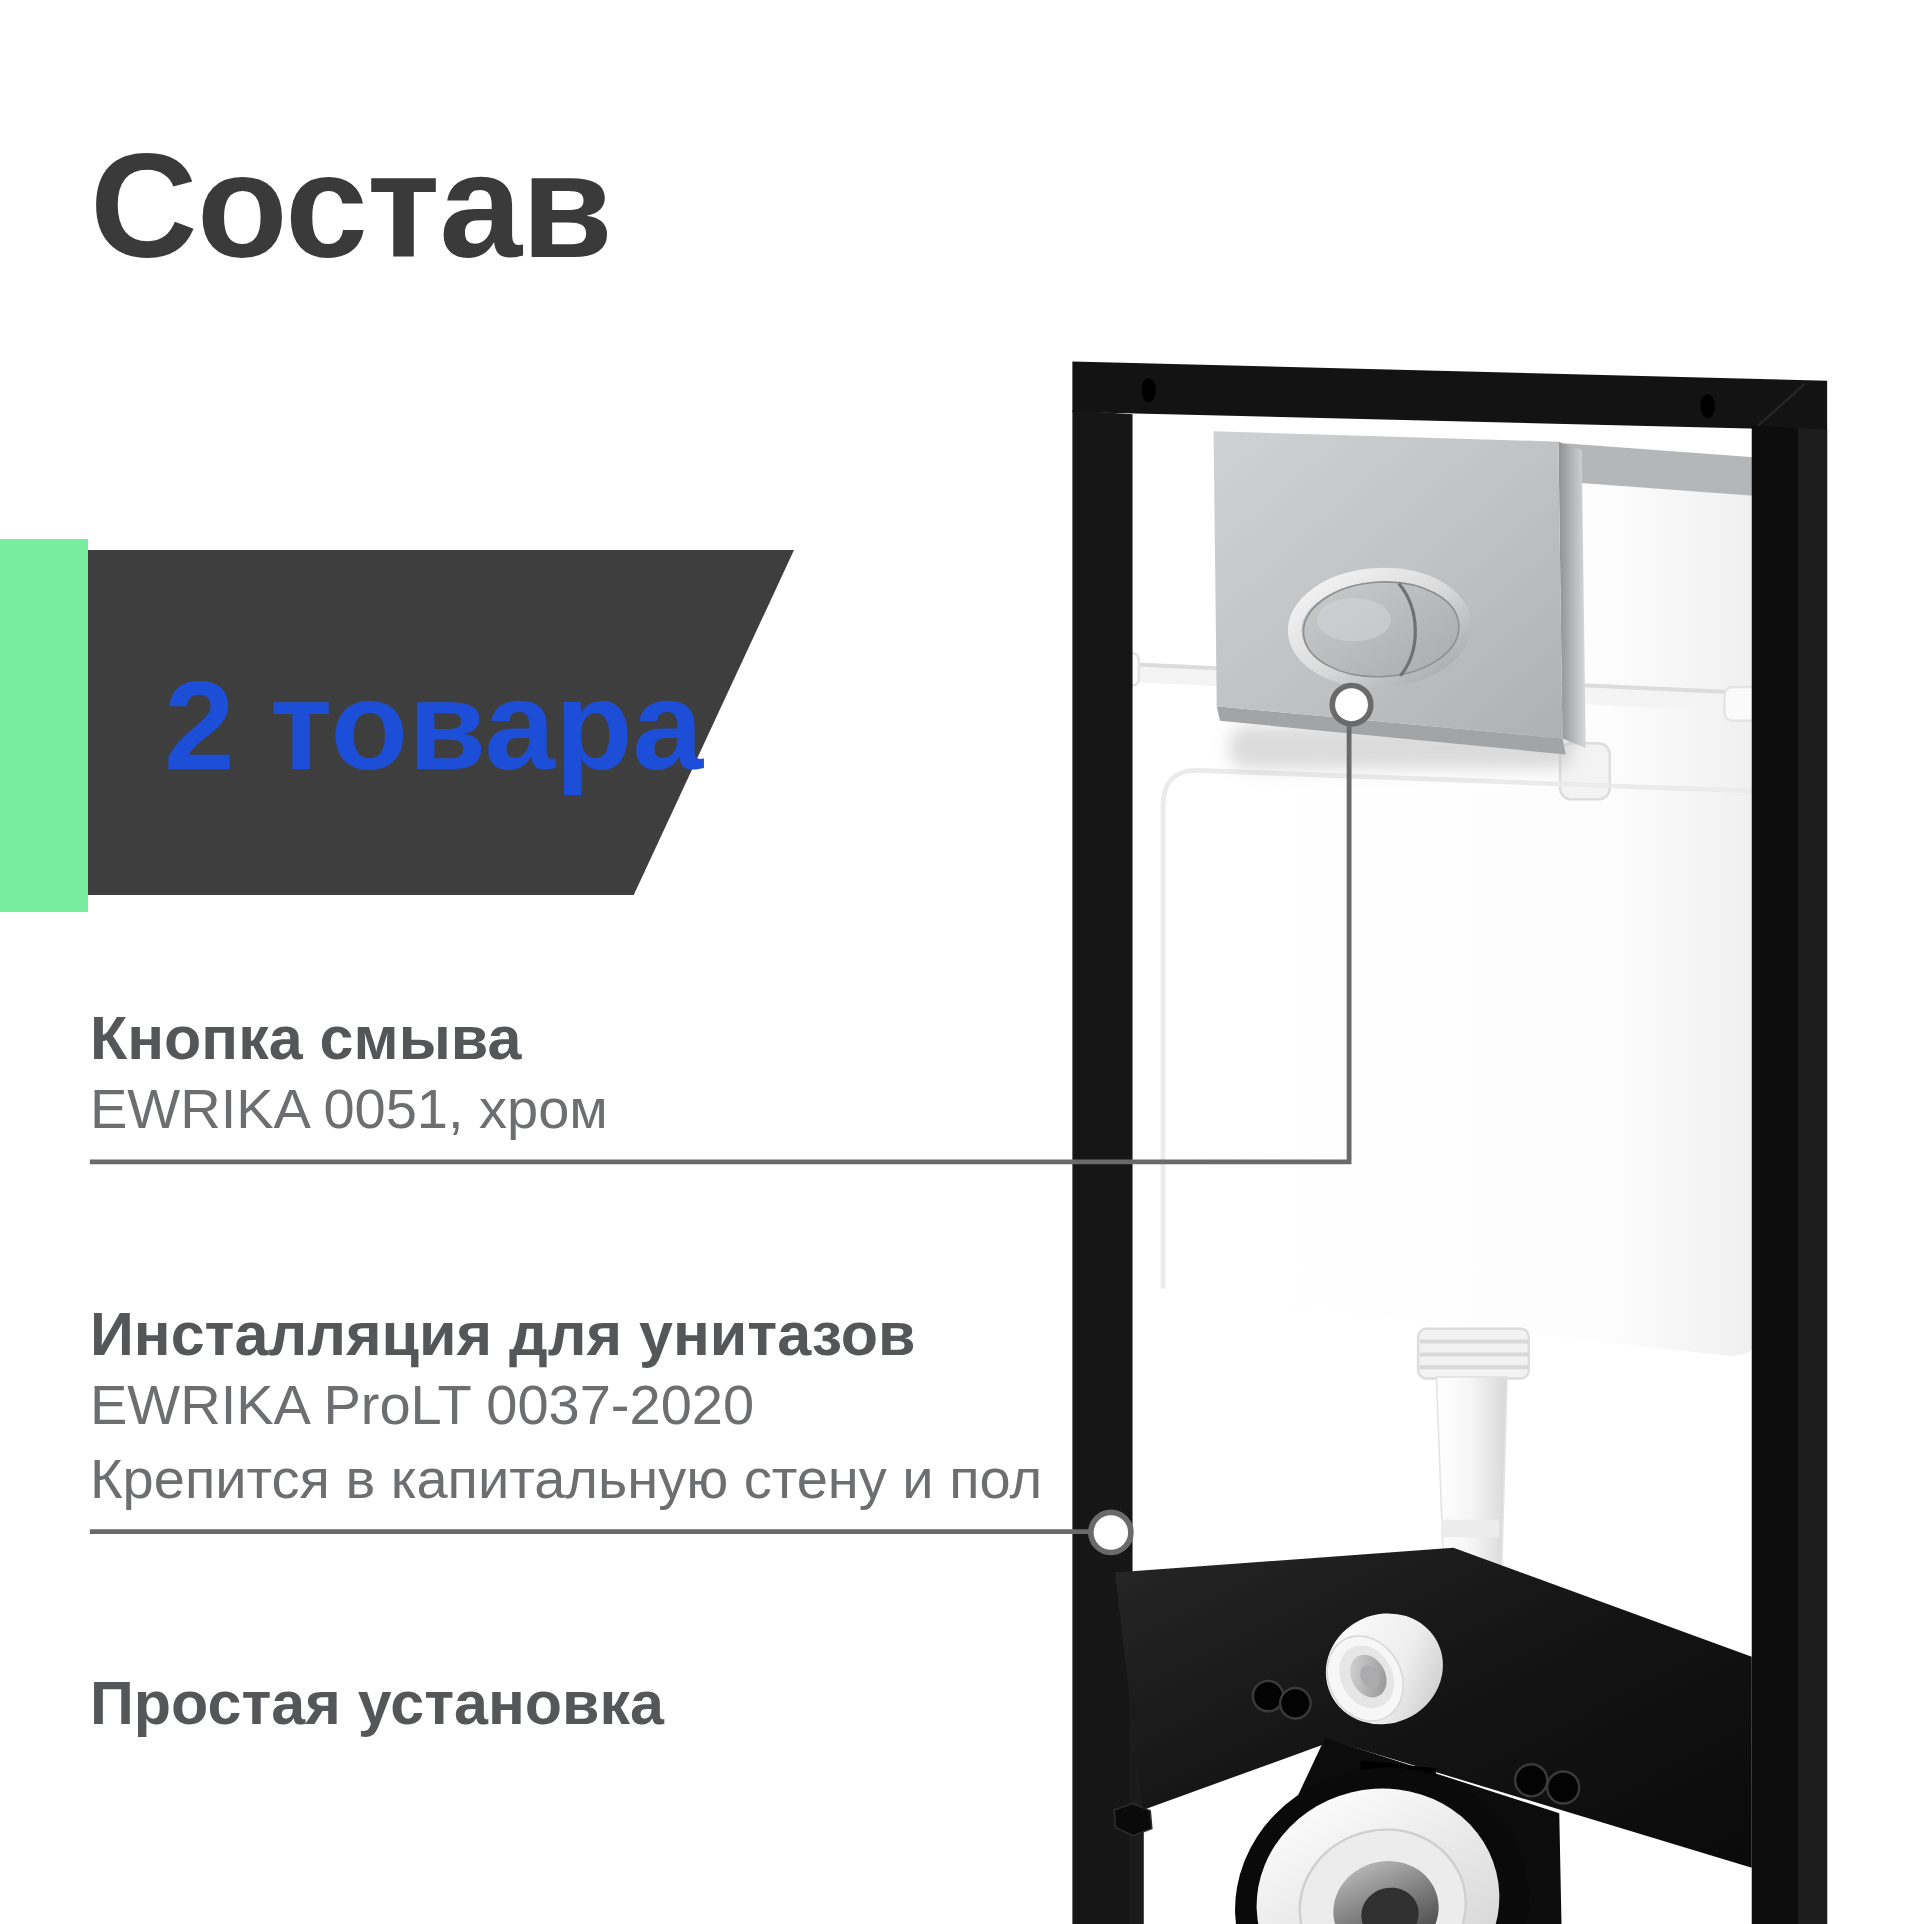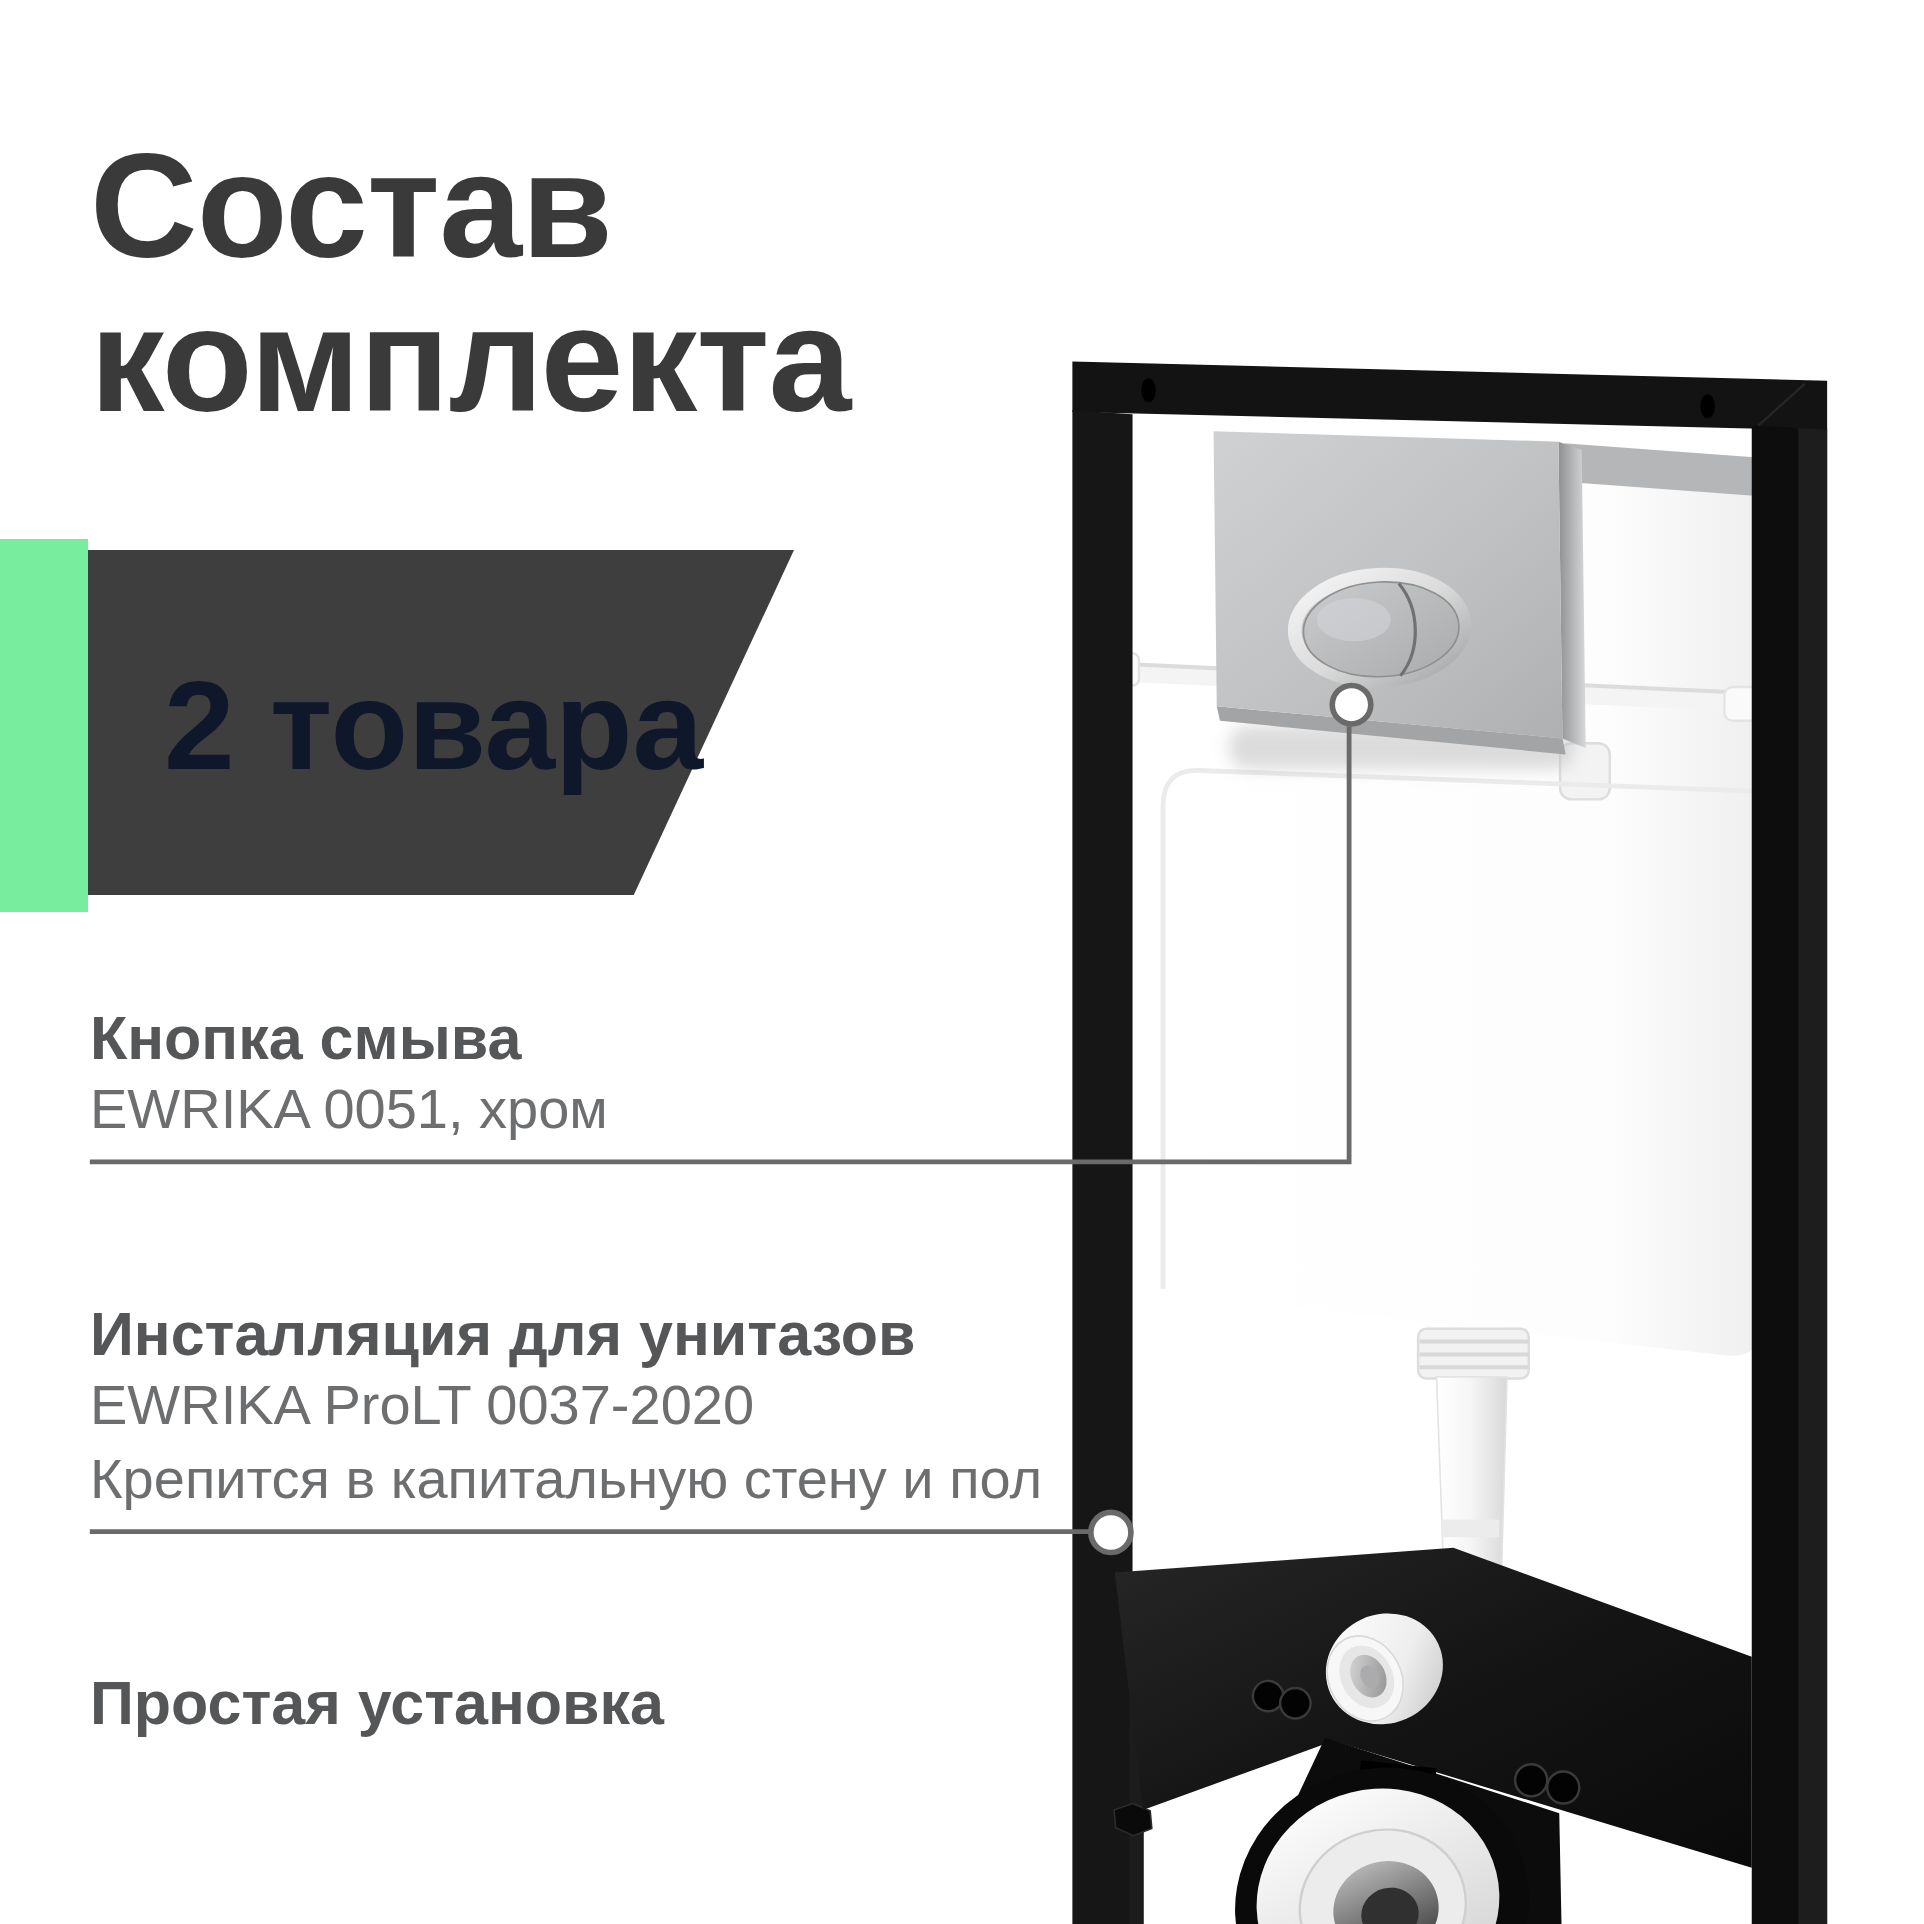--- a/index.html
+++ b/index.html
@@ -5,38 +5,37 @@
   html,body{margin:0;padding:0;background:#ffffff;}
   #canvas{position:relative;width:1925px;height:1925px;background:#ffffff;overflow:hidden;
           font-family:"Liberation Sans", sans-serif;margin-top:47px;}
   
   .title{position:absolute;left:90px;top:82px;font-weight:700;font-size:149px;line-height:154px;
          color:#3a3a3a;letter-spacing:-0.8px;}
   .accent-bar{position:absolute;left:0;top:492px;width:88px;height:373px;background:#79ED9E;}
   .badge{position:absolute;left:88px;top:503px;width:706px;height:345px;background:#3E3E3E;
          clip-path:polygon(0 0,100% 0,77.3% 100%,0 100%);}
   .badge-label{position:absolute;left:164px;top:615px;font-weight:700;font-size:127px;line-height:1;
-         color:#0f172a;}
+         color:#1d4ed8;}
   .section{position:absolute;left:90px;}
   .section h2{margin:0;font-weight:700;font-size:61px;line-height:67px;color:#555658;}
   .section p{margin:0;font-weight:400;font-size:56px;line-height:74px;color:#6d6e70;}
   #section-1{top:958px;}
   #section-2{top:1254px;}
   #section-3{top:1623px;}
   
   #product-svg{position:absolute;left:0;top:0;width:1925px;height:1925px;}
 </style>
 </head>
 <body>
 
 <div id="canvas">
 
   <div class="title">
     <span>Состав</span><br>
-    <span>комплекта</span>
   </div>
 
   <div class="accent-bar"></div>
   <div class="badge"></div>
   <div class="badge-label">2 товара</div>
 
   <div class="section" id="section-1">
     <h2>Кнопка смыва</h2>
     <p>EWRIKA 0051, хром</p>
   </div>

